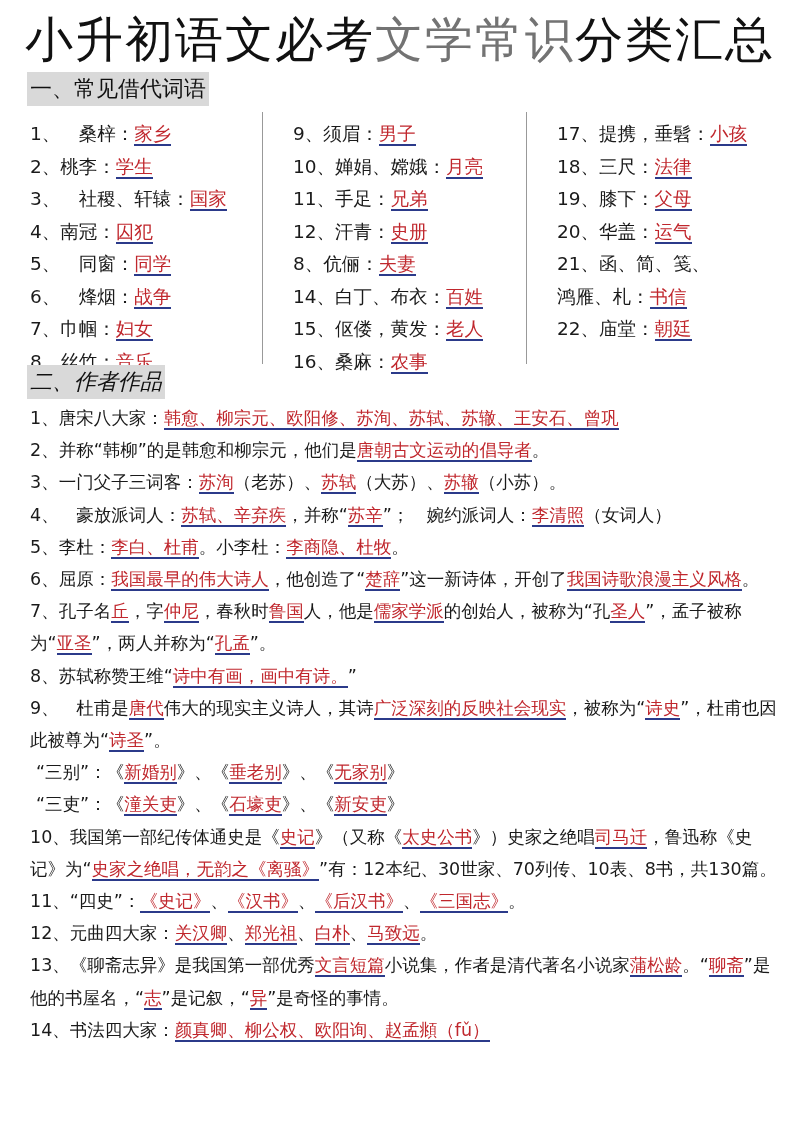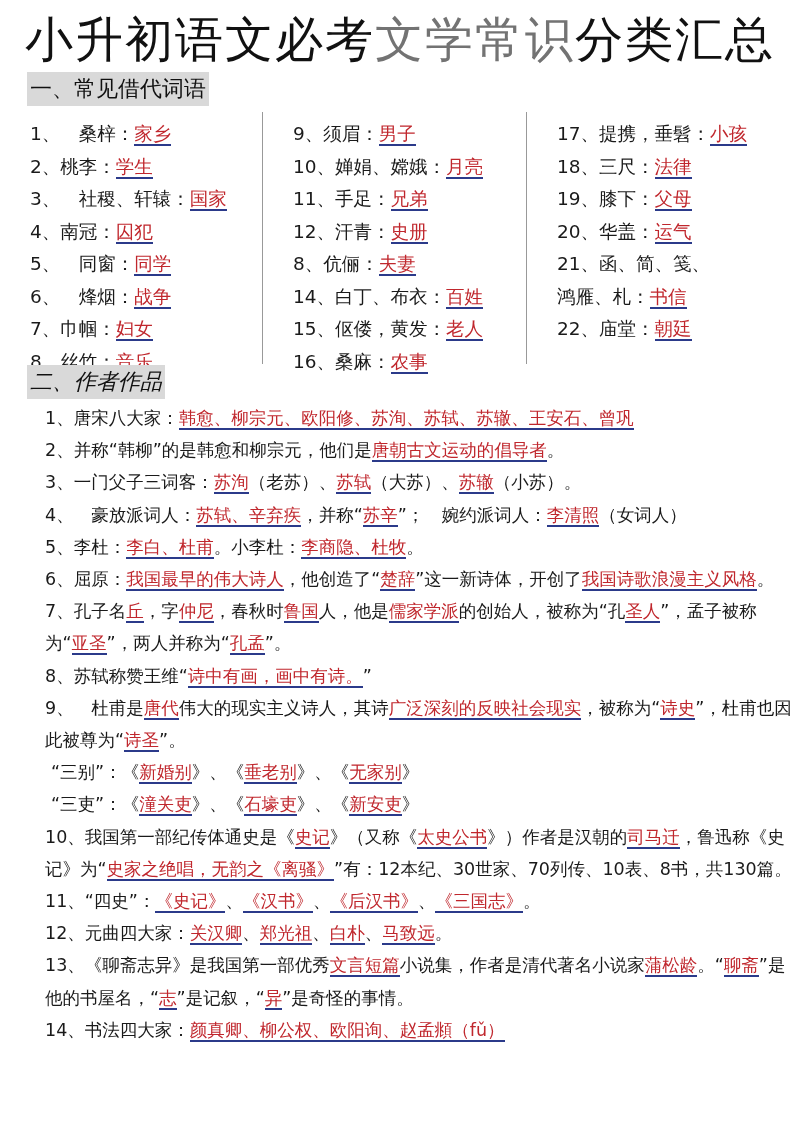--- a/index.html
+++ b/index.html
@@ -4,21 +4,21 @@
 <style>
   html, body { margin:0; padding:0; background:#ffffff; }
   body { width:800px; height:1131px; overflow:hidden; font-family:"DejaVu Sans", sans-serif; color:#1a1a1a; position:relative; }
   .title { position:absolute; top:6px; left:0; width:800px; text-align:center; font-size:48px; letter-spacing:2px; line-height:66px; color:#111; }
   .title .hl { color:#737373; }
   .sec-head { position:absolute; left:14px; background:#d9d9d9; font-size:22px; line-height:34px; padding:0 3px; color:#111;margin-left:13px; }
   .col { position:absolute; top:110px;margin-top:8px; }
   .col .row { height:32.5px; line-height:32px; font-size:18.5px; white-space:nowrap; }
   .ans { color:#c0272d; border-bottom:2px solid #2b3a8a; padding-bottom:0; }
   .vline { position:absolute; width:1px; background:#999; top:112px; height:252px; }
-  .body2 { position:absolute; left:30px; top:402px; width:748px; font-size:17.5px;margin-left:15px; }
+  .body2 { position:absolute; left:30px; top:402px; width:748px; font-size:17.5px; }
   .p { line-height:32.2px; }
   .indent { padding-left:6px; }
 </style>
 </head>
 <body>
 
 <div class="title"><span>小升初语文必考</span><span class="hl">文学常识</span><span>分类汇总</span></div>
 
 <div class="sec-head" style="top:72px;">一、常见借代词语</div>
 
@@ -61,18 +61,18 @@
     <div class="p"><span>2、并称“韩柳”的是韩愈和柳宗元，他们是</span><span class="ans">唐朝古文运动的倡导者</span><span>。</span></div>
     <div class="p"><span>3、一门父子三词客：</span><span class="ans">苏洵</span><span>（老苏）、</span><span class="ans">苏轼</span><span>（大苏）、</span><span class="ans">苏辙</span><span>（小苏）。</span></div>
     <div class="p"><span>4、　豪放派词人：</span><span class="ans">苏轼、辛弃疾</span><span>，并称“</span><span class="ans">苏辛</span><span>”；　婉约派词人：</span><span class="ans">李清照</span><span>（女词人）</span></div>
     <div class="p"><span>5、李杜：</span><span class="ans">李白、杜甫</span><span>。小李杜：</span><span class="ans">李商隐、杜牧</span><span>。</span></div>
     <div class="p"><span>6、屈原：</span><span class="ans">我国最早的伟大诗人</span><span>，他创造了“</span><span class="ans">楚辞</span><span>”这一新诗体，开创了</span><span class="ans">我国诗歌浪漫主义风格</span><span>。</span></div>
     <div class="p"><span>7、孔子名</span><span class="ans">丘</span><span>，字</span><span class="ans">仲尼</span><span>，春秋时</span><span class="ans">鲁国</span><span>人，他是</span><span class="ans">儒家学派</span><span>的创始人，被称为“孔</span><span class="ans">圣人</span><span>”，孟子被称为“</span><span class="ans">亚圣</span><span>”，两人并称为“</span><span class="ans">孔孟</span><span>”。</span></div>
     <div class="p"><span>8、苏轼称赞王维“</span><span class="ans">诗中有画，画中有诗。</span><span>”</span></div>
     <div class="p"><span>9、　杜甫是</span><span class="ans">唐代</span><span>伟大的现实主义诗人，其诗</span><span class="ans">广泛深刻的反映社会现实</span><span>，被称为“</span><span class="ans">诗史</span><span>”，杜甫也因此被尊为“</span><span class="ans">诗圣</span><span>”。</span></div>
     <div class="p indent"><span>“三别”：《</span><span class="ans">新婚别</span><span>》、《</span><span class="ans">垂老别</span><span>》、《</span><span class="ans">无家别</span><span>》</span></div>
     <div class="p indent"><span>“三吏”：《</span><span class="ans">潼关吏</span><span>》、《</span><span class="ans">石壕吏</span><span>》、《</span><span class="ans">新安吏</span><span>》</span></div>
-    <div class="p"><span>10、我国第一部纪传体通史是《</span><span class="ans">史记</span><span>》（又称《</span><span class="ans">太史公书</span><span>》）作者是汉朝的</span><span class="ans">司马迁</span><span>，鲁迅称《史记》为“</span><span class="ans">史家之绝唱，无韵之《离骚》</span><span>”有：12本纪、30世家、70列传、10表、8书，共130篇。</span></div>
+    <div class="p"><span>10、我国第一部纪传体通史是《</span><span class="ans">史记</span><span>》（又称《</span><span class="ans">太史公书</span><span>》）史家之绝唱</span><span class="ans">司马迁</span><span>，鲁迅称《史记》为“</span><span class="ans">史家之绝唱，无韵之《离骚》</span><span>”有：12本纪、30世家、70列传、10表、8书，共130篇。</span></div>
     <div class="p"><span>11、“四史”：</span><span class="ans">《史记》</span><span>、</span><span class="ans">《汉书》</span><span>、</span><span class="ans">《后汉书》</span><span>、</span><span class="ans">《三国志》</span><span>。</span></div>
     <div class="p"><span>12、元曲四大家：</span><span class="ans">关汉卿</span><span>、</span><span class="ans">郑光祖</span><span>、</span><span class="ans">白朴</span><span>、</span><span class="ans">马致远</span><span>。</span></div>
     <div class="p"><span>13、《聊斋志异》是我国第一部优秀</span><span class="ans">文言短篇</span><span>小说集，作者是清代著名小说家</span><span class="ans">蒲松龄</span><span>。“</span><span class="ans">聊斋</span><span>”是他的书屋名，“</span><span class="ans">志</span><span>”是记叙，“</span><span class="ans">异</span><span>”是奇怪的事情。</span></div>
     <div class="p"><span>14、书法四大家：</span><span class="ans">颜真卿、柳公权、欧阳询、赵孟頫（fǔ）</span></div>
   </div>
 
 </body></html>

